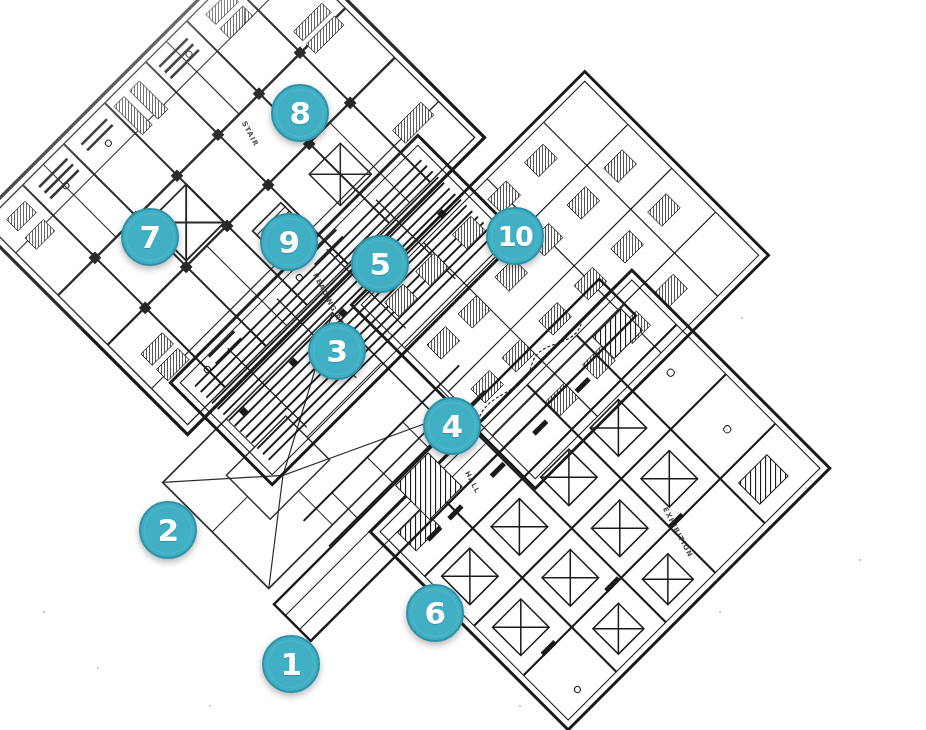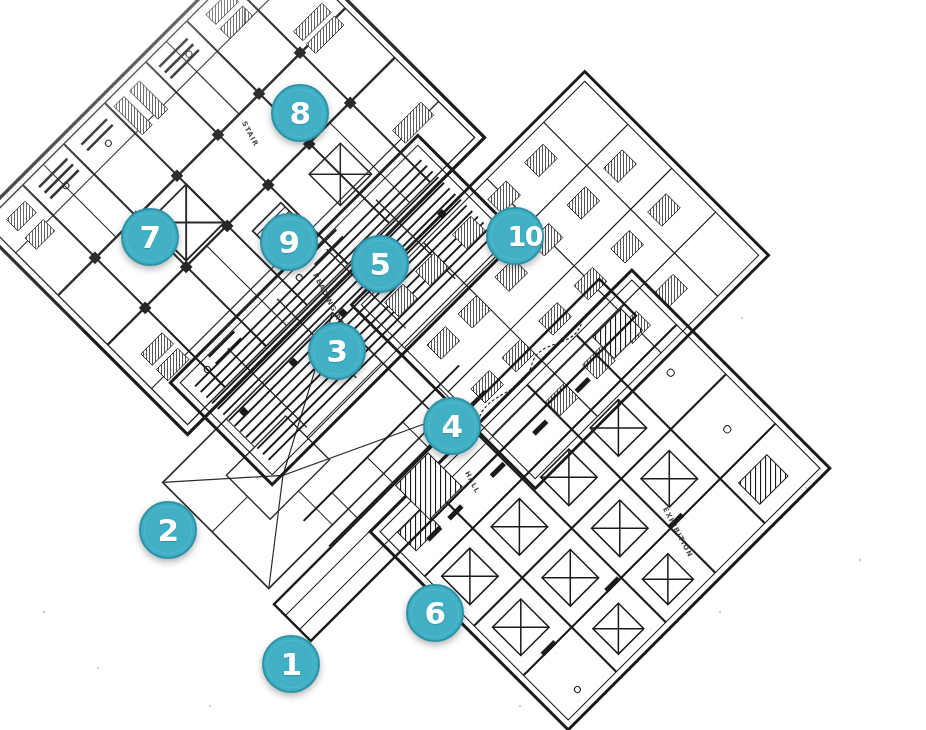--- a/index.html
+++ b/index.html
@@ -457,18 +457,18 @@
       </div>
       <div class="marker" style="left: 121px; top: 208px; width: 58px; height: 58px; background: rgb(65, 176, 196); border-color: rgb(46, 147, 168);">
         <span class="marker-label" style="color: rgb(255, 255, 255);">7</span>
       </div>
       <div class="marker" style="left: 271px; top: 84px; width: 58px; height: 58px; background: rgb(65, 176, 196); border-color: rgb(46, 147, 168);">
         <span class="marker-label" style="color: rgb(255, 255, 255);">8</span>
       </div>
       <div class="marker" style="left: 260px; top: 213px; width: 58px; height: 58px; background: rgb(65, 176, 196); border-color: rgb(46, 147, 168);">
         <span class="marker-label" style="color: rgb(255, 255, 255);">9</span>
       </div>
-      <div class="marker" style="left: 486px; top: 207px; width: 58px; height: 58px; background: rgb(65, 176, 196); border-color: rgb(46, 147, 168); justify-content: flex-end;">
+      <div class="marker" style="left: 486px; top: 207px; width: 58px; height: 58px; background: rgb(65, 176, 196); border-color: rgb(46, 147, 168);">
         <span class="marker-label two-digit" style="color: rgb(255, 255, 255);">10</span>
       </div>
     </div>
 
 </div>
 
 </body></html>

